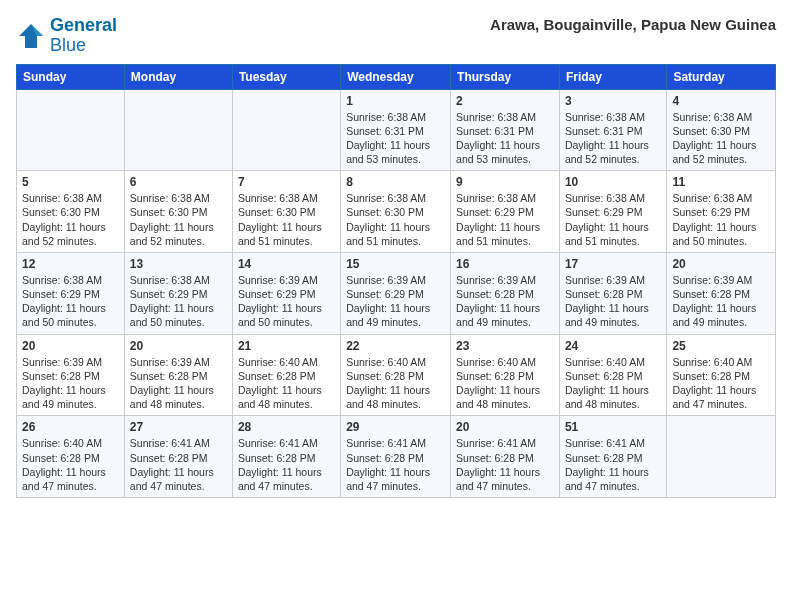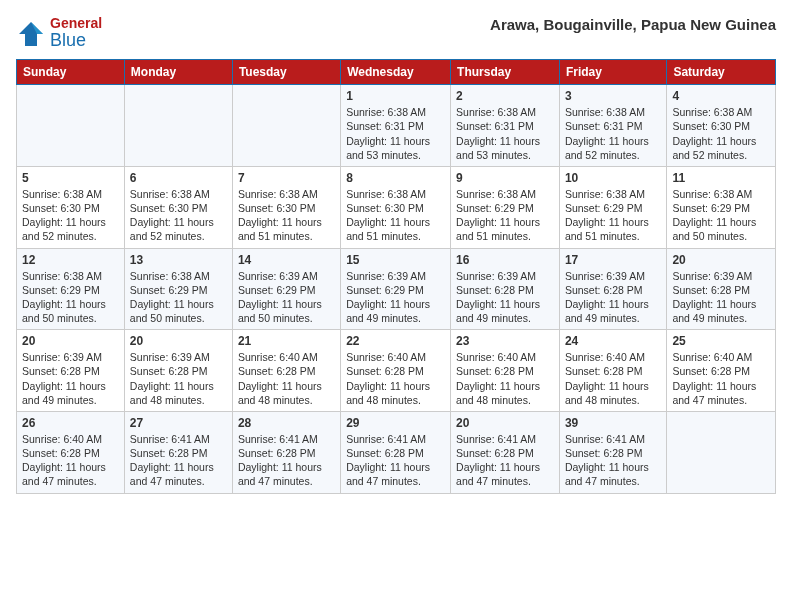--- a/index.html
+++ b/index.html
@@ -20,23 +20,23 @@
       display: flex;
       align-items: center;
       gap: 4px;
     }
     .logo-text {
       display: flex;
       flex-direction: column;
       line-height: 1.1;
     }
     .logo-general {
-      font-size: 14px;
+      font-size: 18px;
       font-weight: bold;
-      color: #b91c1c;
+      color: #0369a1;
     }
     .logo-blue {
       font-size: 18px;
       font-weight: normal;
       color: #1a6faf;
     }
     .logo-icon {
       width: 30px;
       height: 30px;
     }
@@ -52,21 +52,21 @@
       font-size: 15px;
       color: #333;
       font-weight: bold;
     }
     table {
       width: 100%;
       border-collapse: collapse;
       font-size: 11px;
     }
     thead tr th {
-      background-color: #b91c1c;
+      background-color: #1d4ed8;
       color: #fff;
       padding: 5px 6px;
       text-align: left;
       font-size: 12px;
       border: 1px solid #1a6faf;
     }
     tbody tr td {
       border: 1px solid #ccc;
       vertical-align: top;
       padding: 4px 5px;
@@ -342,21 +342,21 @@
 and 47 minutes.</div>
         </td>
         <td>
           <div class="day-num">20</div>
           <div class="day-info" style="white-space: pre-line;">Sunrise: 6:41 AM
 Sunset: 6:28 PM
 Daylight: 11 hours
 and 47 minutes.</div>
         </td>
         <td>
-          <div class="day-num">39</div>
+          <div class="day-num">51</div>
           <div class="day-info" style="white-space: pre-line;">Sunrise: 6:41 AM
 Sunset: 6:28 PM
 Daylight: 11 hours
 and 47 minutes.</div>
         </td>
         <td class="empty-cell"></td>
       </tr>
     </tbody>
 </table>
 

